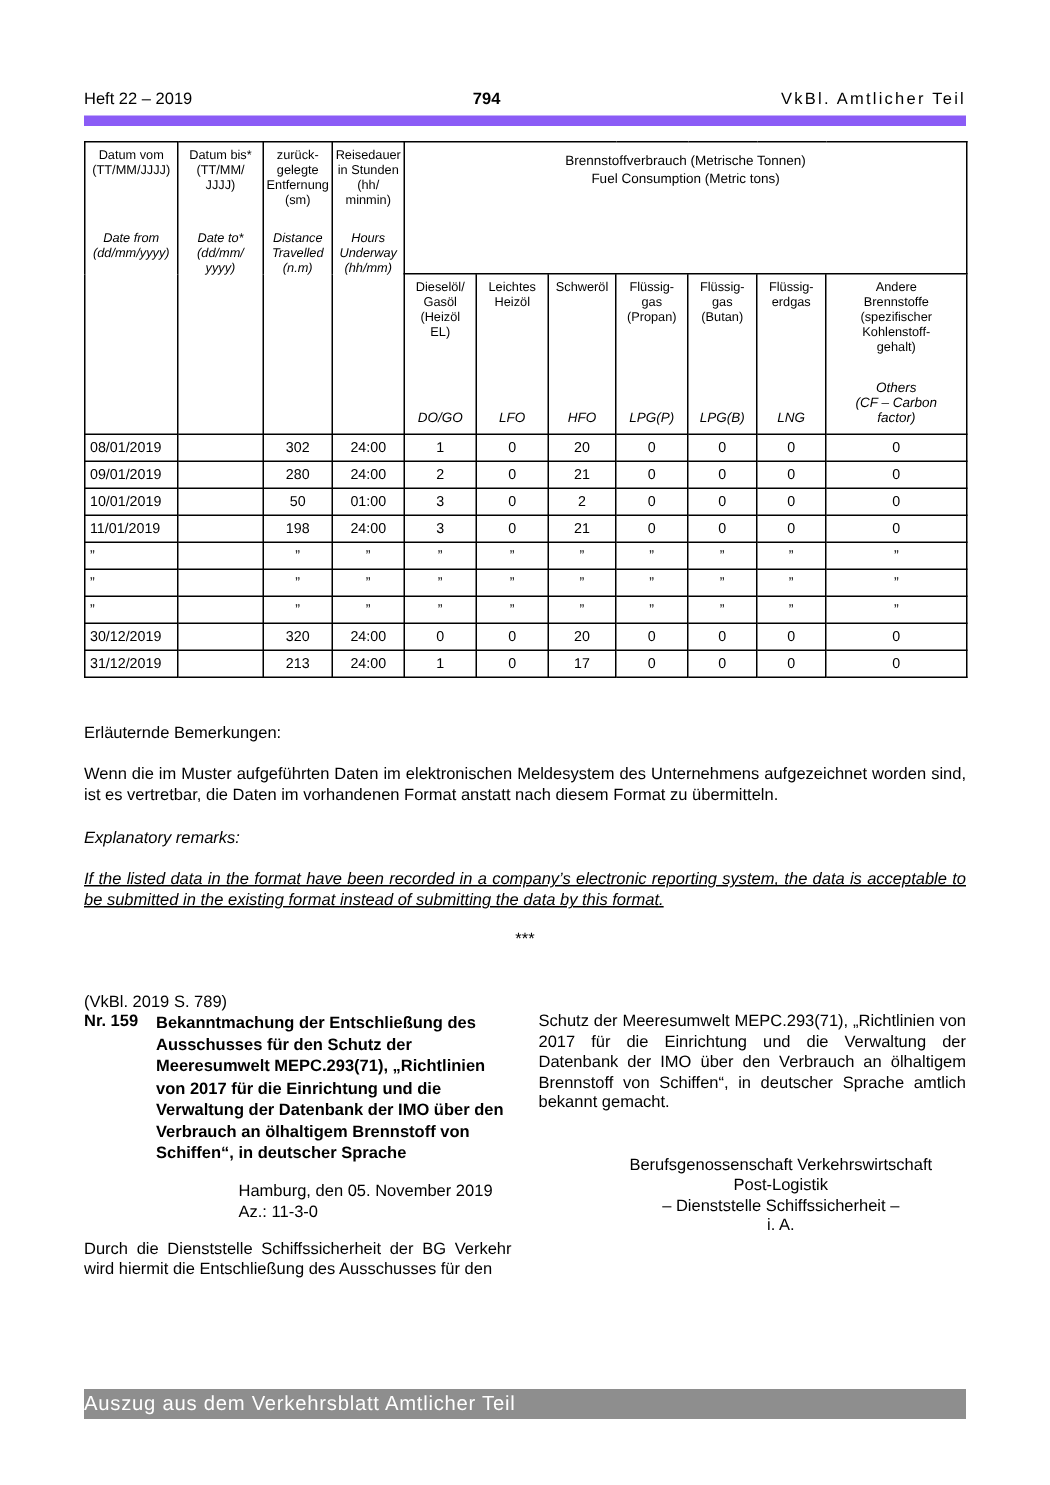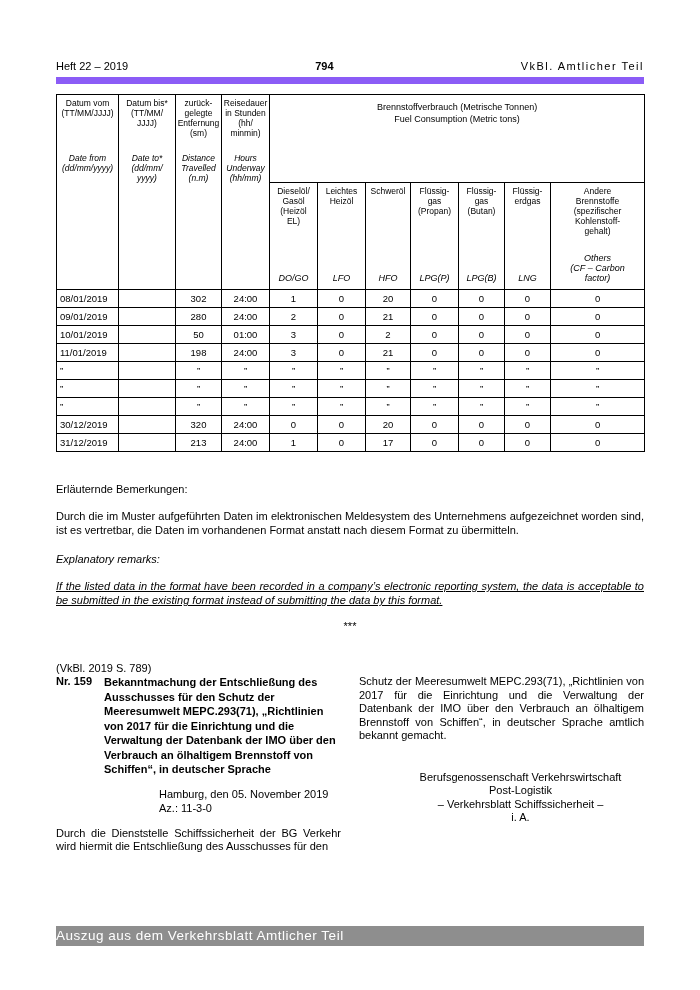--- a/index.html
+++ b/index.html
@@ -305,21 +305,21 @@
           <td>17</td>
           <td>0</td>
           <td>0</td>
           <td>0</td>
           <td>0</td>
         </tr>
       </tbody>
   </table>
 
   <div class="sec remarks-heading">Erläuternde Bemerkungen:</div>
-  <div class="sec block-text">Durch die im Muster aufgeführten Daten im elektronischen Meldesystem des Unternehmens aufgezeichnet worden sind, ist es vertretbar, die Daten im vorhandenen Format anstatt nach diesem Format zu übermitteln.</div>
+  <div class="sec block-text">Wenn die im Muster aufgeführten Daten im elektronischen Meldesystem des Unternehmens aufgezeichnet worden sind, ist es vertretbar, die Daten im vorhandenen Format anstatt nach diesem Format zu übermitteln.</div>
   <div class="sec en-heading">Explanatory remarks:</div>
   <div class="sec block-text italic">If the listed data in the format have been recorded in a company’s electronic reporting system, the data is acceptable to be submitted in the existing format instead of submitting the data by this format.</div>
   <div class="sec stars">***</div>
   <div class="sec citation">(VkBl. 2019 S. 789)</div>
 
   <div class="notice">
     <div class="col">
       <div class="nr-row">
         <div class="nr">Nr. 159</div>
         <div class="n-title">Bekanntmachung der Entschließung des Ausschusses für den Schutz der Meeresumwelt MEPC.293(71), „Richtlinien von 2017 für die Einrichtung und die Verwaltung der Datenbank der IMO über den Verbrauch an ölhaltigem Brennstoff von Schiffen“, in deutscher Sprache</div>
@@ -328,21 +328,21 @@
         <div>Hamburg, den 05. November 2019</div>
         <div>Az.: 11-3-0</div>
       </div>
       <div class="body-par body-left">Durch die Dienststelle Schiffssicherheit der BG Verkehr wird hiermit die Entschließung des Ausschusses für den</div>
     </div>
     <div class="col">
       <div class="body-par">Schutz der Meeresumwelt MEPC.293(71), „Richtlinien von 2017 für die Einrichtung und die Verwaltung der Datenbank der IMO über den Verbrauch an ölhaltigem Brennstoff von Schiffen“, in deutscher Sprache amtlich bekannt gemacht.</div>
       <div class="signature">
           <div>Berufsgenossenschaft Verkehrswirtschaft</div>
           <div>Post-Logistik</div>
-          <div>– Verkehrsblatt Schiffssicherheit –</div>
+          <div>– Dienststelle Schiffssicherheit –</div>
           <div>i. A.</div>
         </div>
     </div>
   </div>
 
 </div>
 
 <div class="banner" style="background: rgb(142, 142, 142); color: rgb(255, 255, 255);">Auszug aus dem Verkehrsblatt Amtlicher Teil</div>
 
 </body></html>

